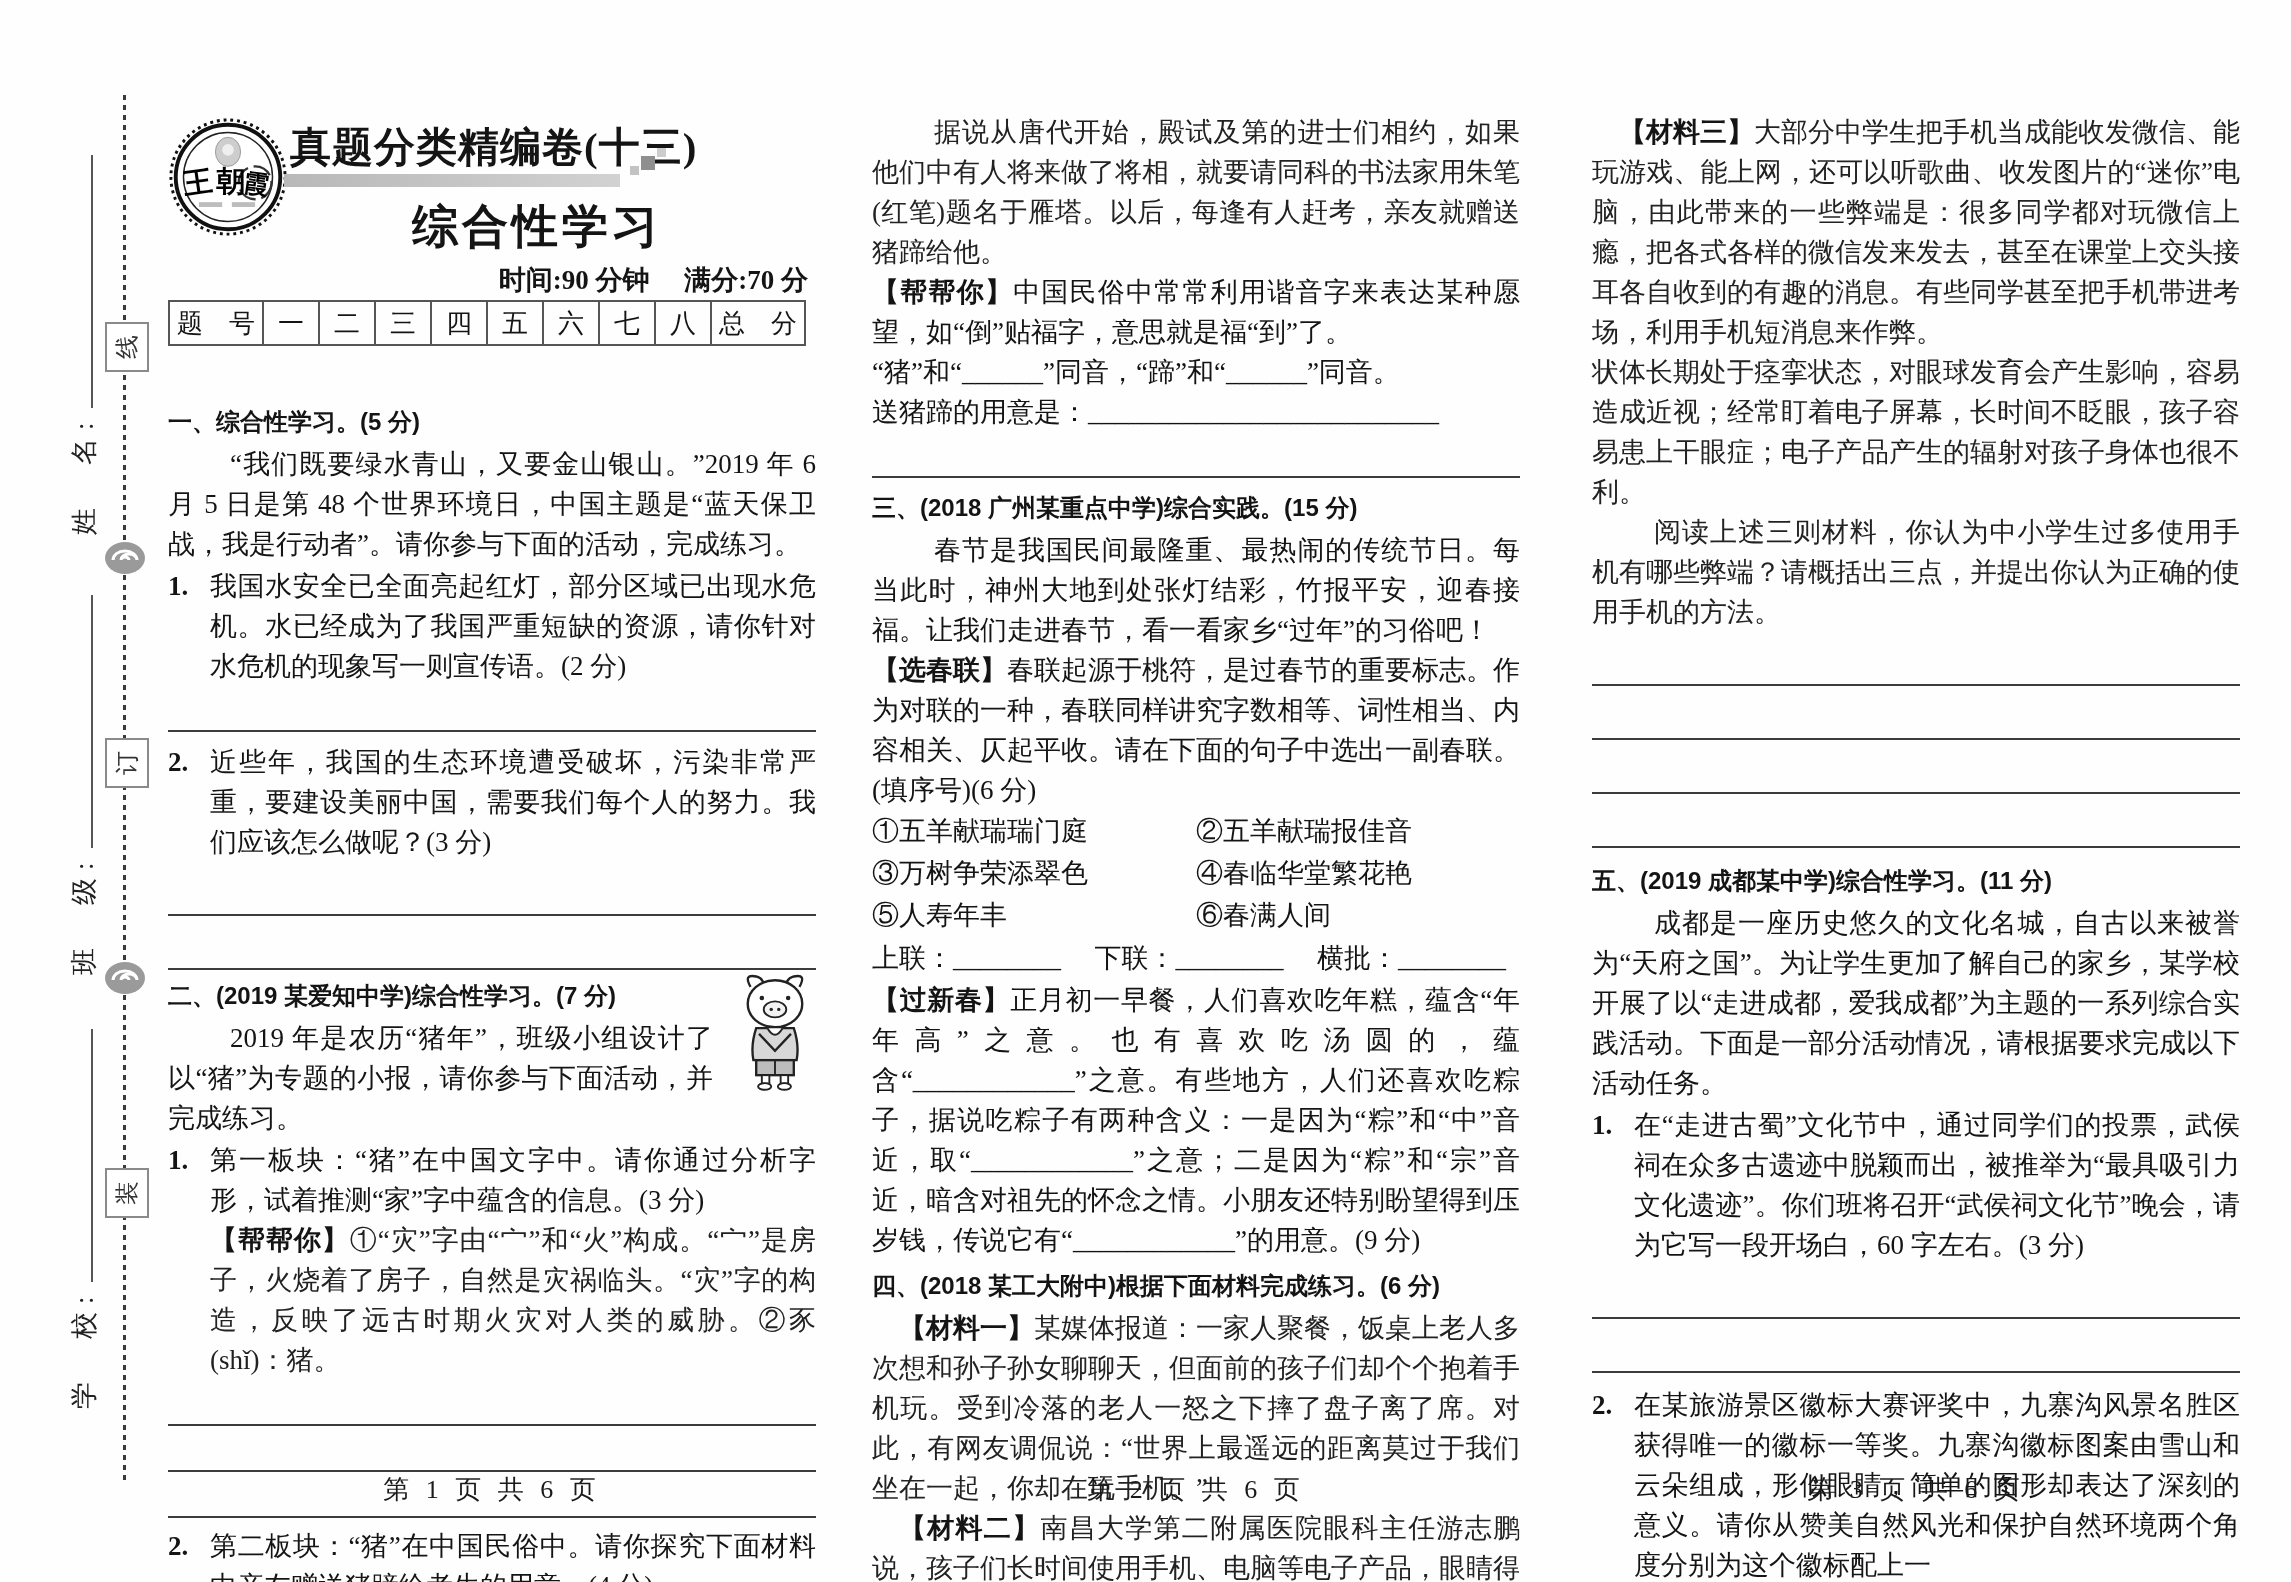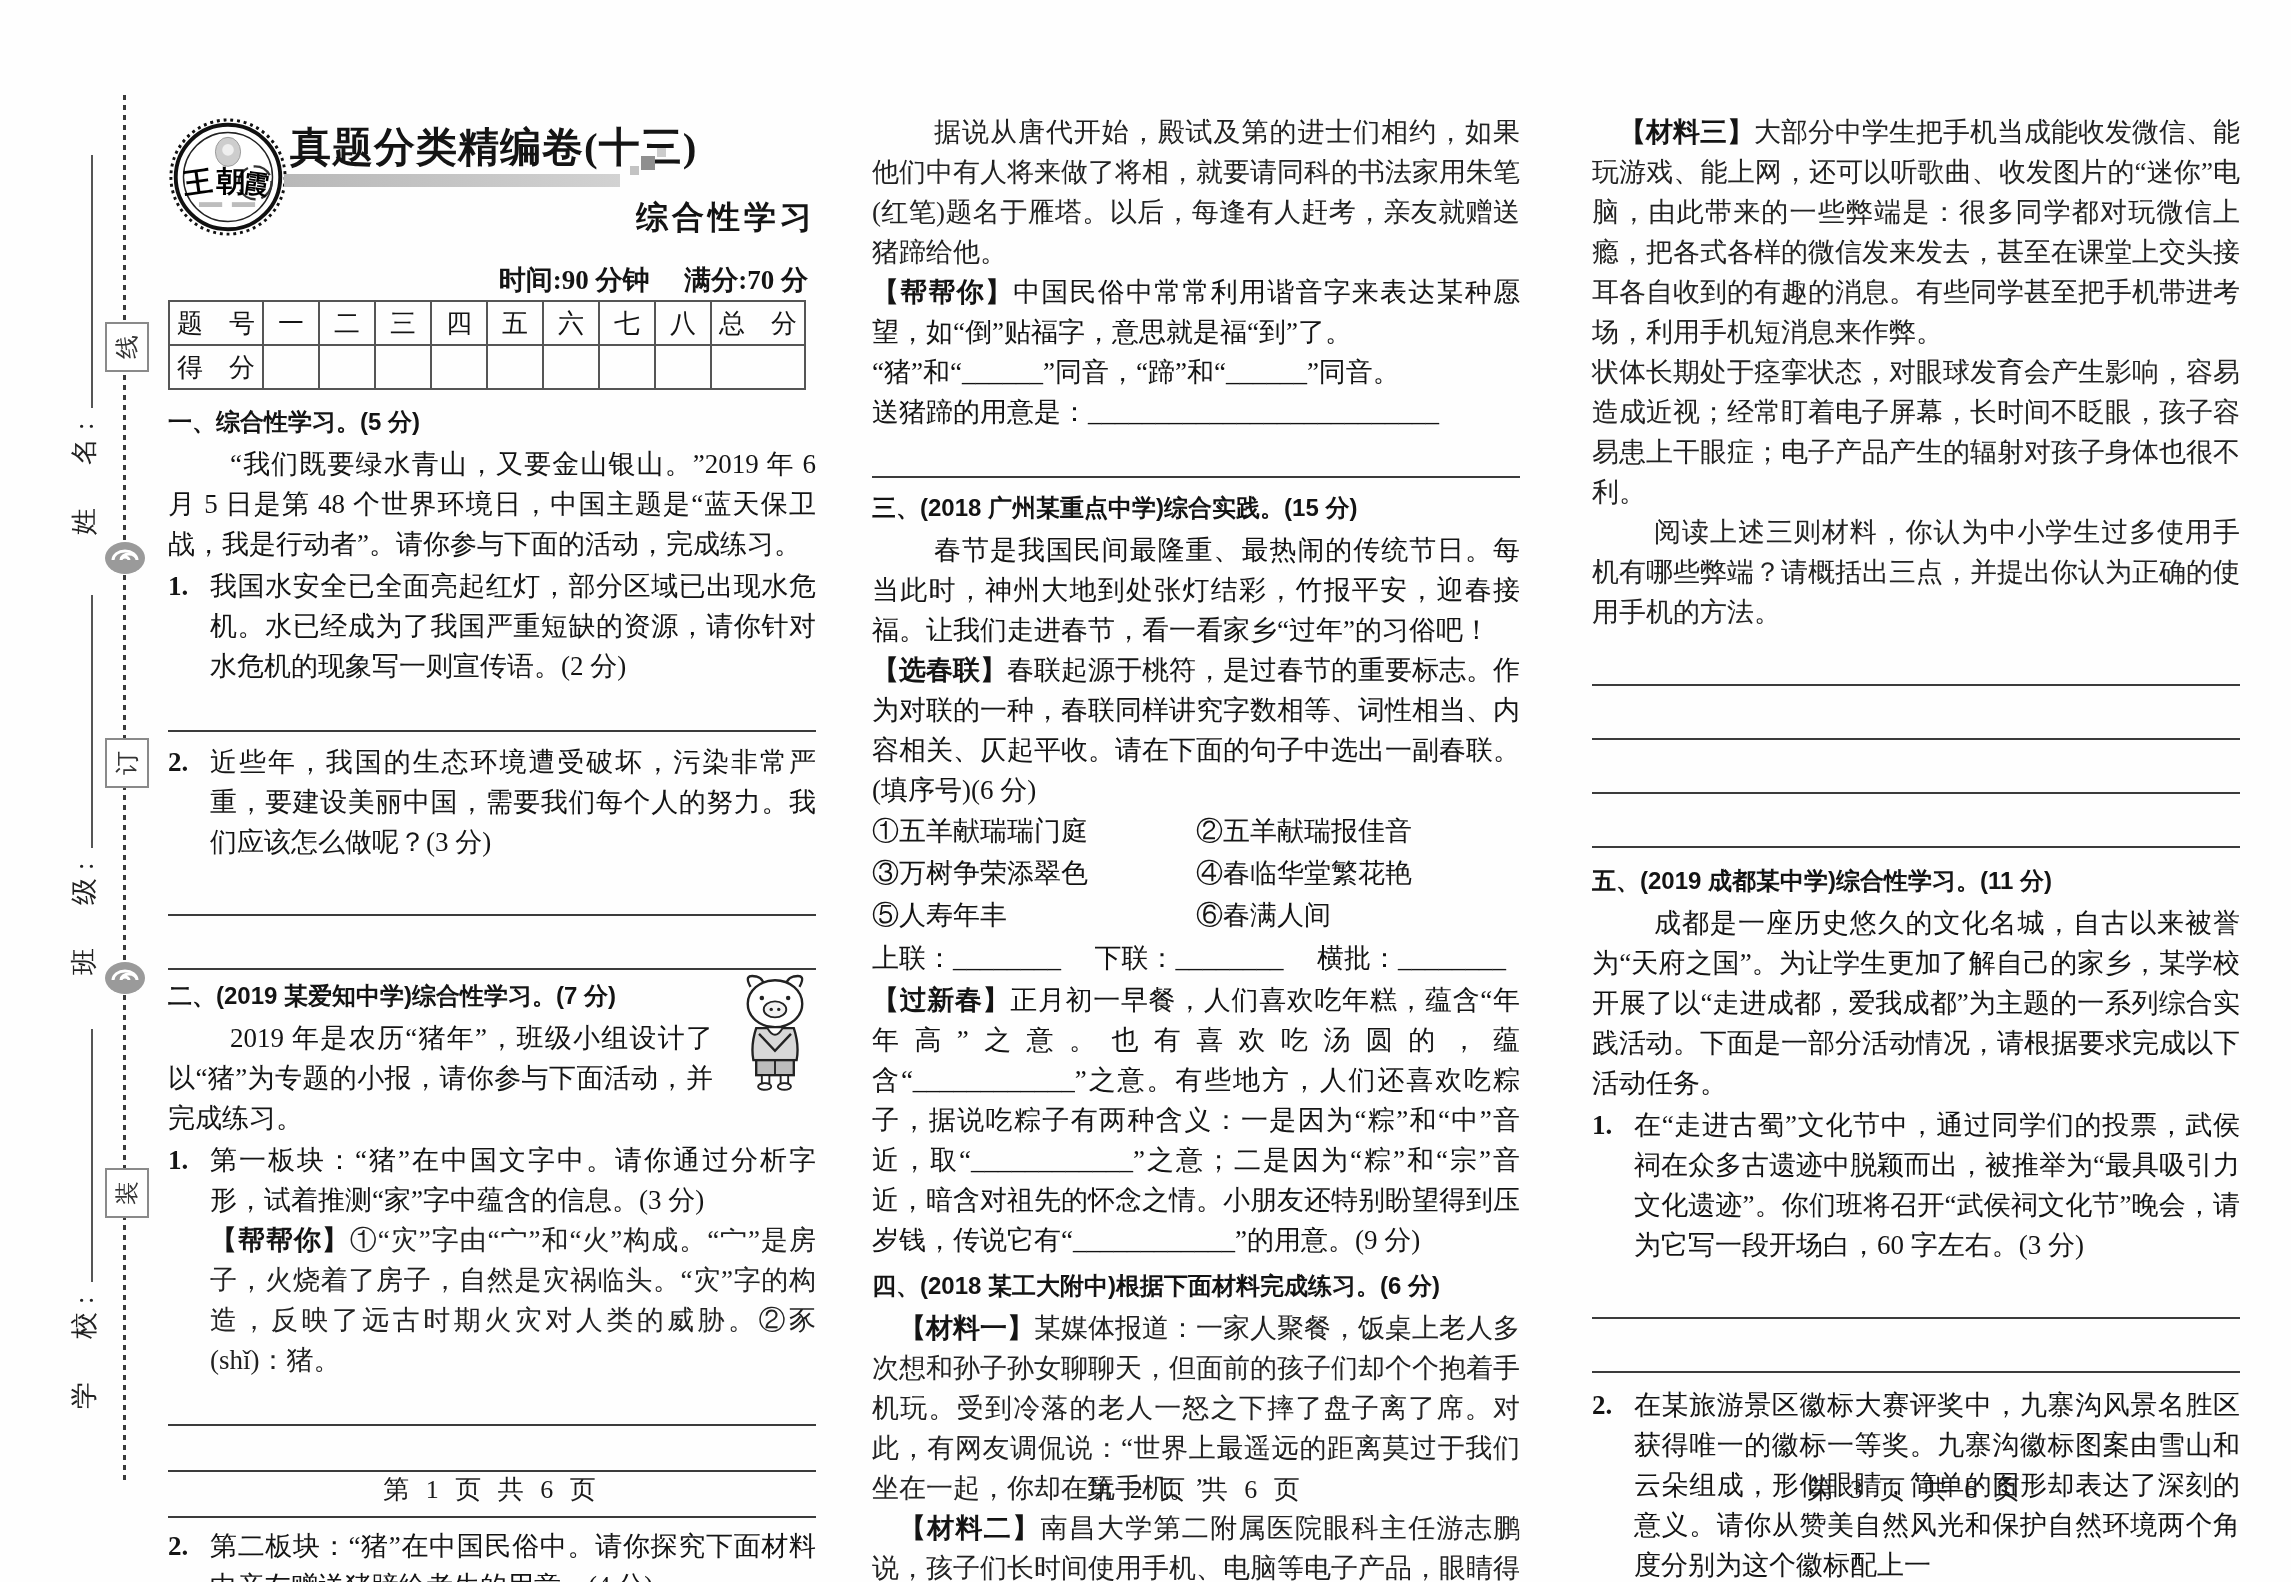--- a/index.html
+++ b/index.html
@@ -45,22 +45,22 @@
   .logo{position:absolute;left:0;top:4px;width:120px;height:122px;}
   .series{position:absolute;left:122px;top:8px;font-size:41px;font-weight:700;
     white-space:nowrap;letter-spacing:1px;}
   .titlebar{position:absolute;left:116px;top:62px;width:336px;height:13px;
     background:linear-gradient(90deg,#b8b8b8,#d2d2d2);}
   .sqdeco{position:absolute;left:462px;top:36px;width:36px;height:36px;}
   .sqdeco i{position:absolute;display:block;}
   .sqdeco i:nth-child(1){left:0;top:18px;width:9px;height:9px;background:#c3c3c3;}
   .sqdeco i:nth-child(2){left:11px;top:8px;width:14px;height:14px;background:#8f8f8f;}
   .sqdeco i:nth-child(3){left:27px;top:0;width:9px;height:9px;background:#cccccc;}
-  .subject{position:absolute;left:0;top:84px;width:648px;text-align:right;
-    font-size:32px;font-weight:700;letter-spacing:4px;text-indent:90px;}
+  .subject{position:absolute;left:0;top:84px;width:648px;text-align:center;
+    font-size:46px;font-weight:700;letter-spacing:4px;text-indent:90px;}
   .timeline{position:absolute;left:0;top:150px;width:640px;text-align:right;
     font-size:27px;font-weight:700;}
   .timeline span{margin-left:28px;}
   table.score{position:absolute;left:0;top:188px;border-collapse:collapse;}
   table.score td,table.score th{border:2.5px solid #555;font-size:26px;font-weight:400;
     text-align:center;height:42px;padding:0;}
   td.wide{width:92px;} td.narrow{width:54px;}
   
   .sec2wrap{position:relative;}
   .pig{position:absolute;right:-6px;top:-4px;width:94px;height:122px;}
@@ -143,32 +143,20 @@
         <td class="narrow">一</td>
         <td class="narrow">二</td>
         <td class="narrow">三</td>
         <td class="narrow">四</td>
         <td class="narrow">五</td>
         <td class="narrow">六</td>
         <td class="narrow">七</td>
         <td class="narrow">八</td>
         <td class="wide">总　分</td>
       </tr>
-      <tr>
-        <td class="wide">得　分</td>
-        <td></td>
-        <td></td>
-        <td></td>
-        <td></td>
-        <td></td>
-        <td></td>
-        <td></td>
-        <td></td>
-        <td></td>
-      </tr>
     </tbody>
       </table>
   </div>
 
   <div class="sect">一、综合性学习。(5 分)</div>
   <div class="para ind2">“我们既要绿水青山，又要金山银山。”2019 年 6 月 5 日是第 48 个世界环境日，中国主题是“蓝天保卫战，我是行动者”。请你参与下面的活动，完成练习。</div>
   <div class="q">
     <span class="qnum">1.</span>
     <span>我国水安全已全面亮起红灯，部分区域已出现水危机。水已经成为了我国严重短缺的资源，请你针对水危机的现象写一则宣传语。(2 分)</span>
   </div>

